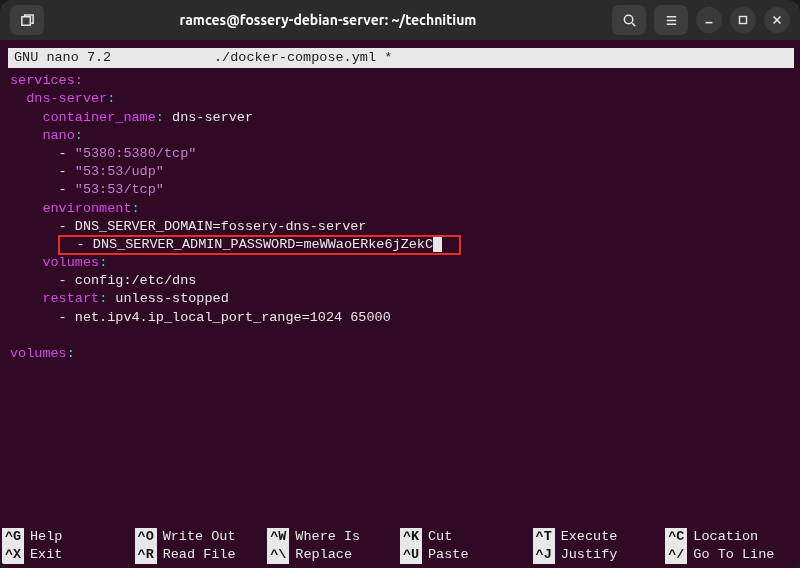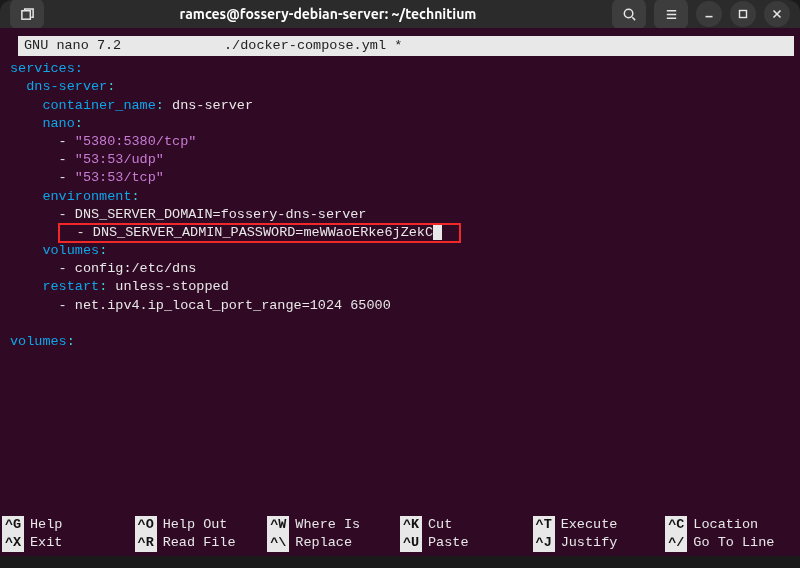--- a/index.html
+++ b/index.html
@@ -2,21 +2,21 @@
 <html><head>
 <meta charset="utf-8">
 <style>
   * { margin: 0; padding: 0; box-sizing: border-box; }
   html, body { width: 800px; height: 568px; overflow: hidden; background: #1a1a1a; }
   body { font-family: 'Liberation Mono', 'DejaVu Sans Mono', monospace; font-size: 13.5px; }
 
   .window-frame { width: 800px; height: 568px; border-radius: 12px; overflow: hidden; background: #1a1a1a; }
 
   .titlebar {
-    height: 28px; background: #2b2b2b; display: flex; align-items: center;
+    height: 40px; background: #2b2b2b; display: flex; align-items: center;
     padding: 0 10px; color: #e6e6e6; font-family: Ubuntu, Cantarell, sans-serif;
     font-size: 14px;
   }
   .titlebar .left, .titlebar .right { display: flex; gap: 8px; align-items: center; }
   .titlebar .center { flex: 1; text-align: center; font-weight: 600; color: #ffffff; }
   .circle-btn {
     width: 26px; height: 26px; border-radius: 50%; background: #3a3a3a;
     display: flex; align-items: center; justify-content: center; color: #e6e6e6; cursor: pointer;
   }
   .circle-btn svg { width: 14px; height: 14px; }
@@ -25,28 +25,28 @@
     display: flex; align-items: center; justify-content: center; color: #e6e6e6; cursor: pointer;
   }
   .square-btn svg { width: 15px; height: 15px; }
 
   .terminal {
     background: #300a24; height: 528px; padding: 8px 4px 4px 6px;
     color: #e8e8e8; line-height: 18.2px; position: relative;
   }
   .nano-header {
     background: #e8e8e8; color: #222; display: flex; padding: 1px 6px;
-    margin: 0 2px 4px 12px;
+    margin: 0 2px 4px 2px;
   }
   .nano-header .left { width: 200px; }
   .nano-header .mid { flex: 1; text-align: left; }
   .editor { padding: 0 4px; }
   .line { white-space: pre; height: 18.2px; }
 
-  .kw { color: #0ea5e9; } 
+  .kw { color: #d946ef; } 
   .punct { color: #3dd0c4; }
   .plain { color: #e8e8e8; }
   .str { color: #c77bd4; } 
 
   .highlight-box {
     outline: 2px solid #f02828; outline-offset: -1px; display: inline-block; padding: 0 18px;
   }
   .cursor-block {
     display: inline-block; width: 9px; height: 16px; background: #e8e8e8; vertical-align: text-bottom;
   }
@@ -129,21 +129,21 @@
       <div class="line"><span class="kw">volumes</span><span class="punct">:</span></div>
     </div>
 
     <div class="footer">
       <div class="shortcut">
           <span class="keycap">^G</span>
           <span>Help</span>
         </div>
       <div class="shortcut">
           <span class="keycap">^O</span>
-          <span>Help Out</span>
+          <span>Write Out</span>
         </div>
       <div class="shortcut">
           <span class="keycap">^W</span>
           <span>Where Is</span>
         </div>
       <div class="shortcut">
           <span class="keycap">^K</span>
           <span>Cut</span>
         </div>
       <div class="shortcut">

